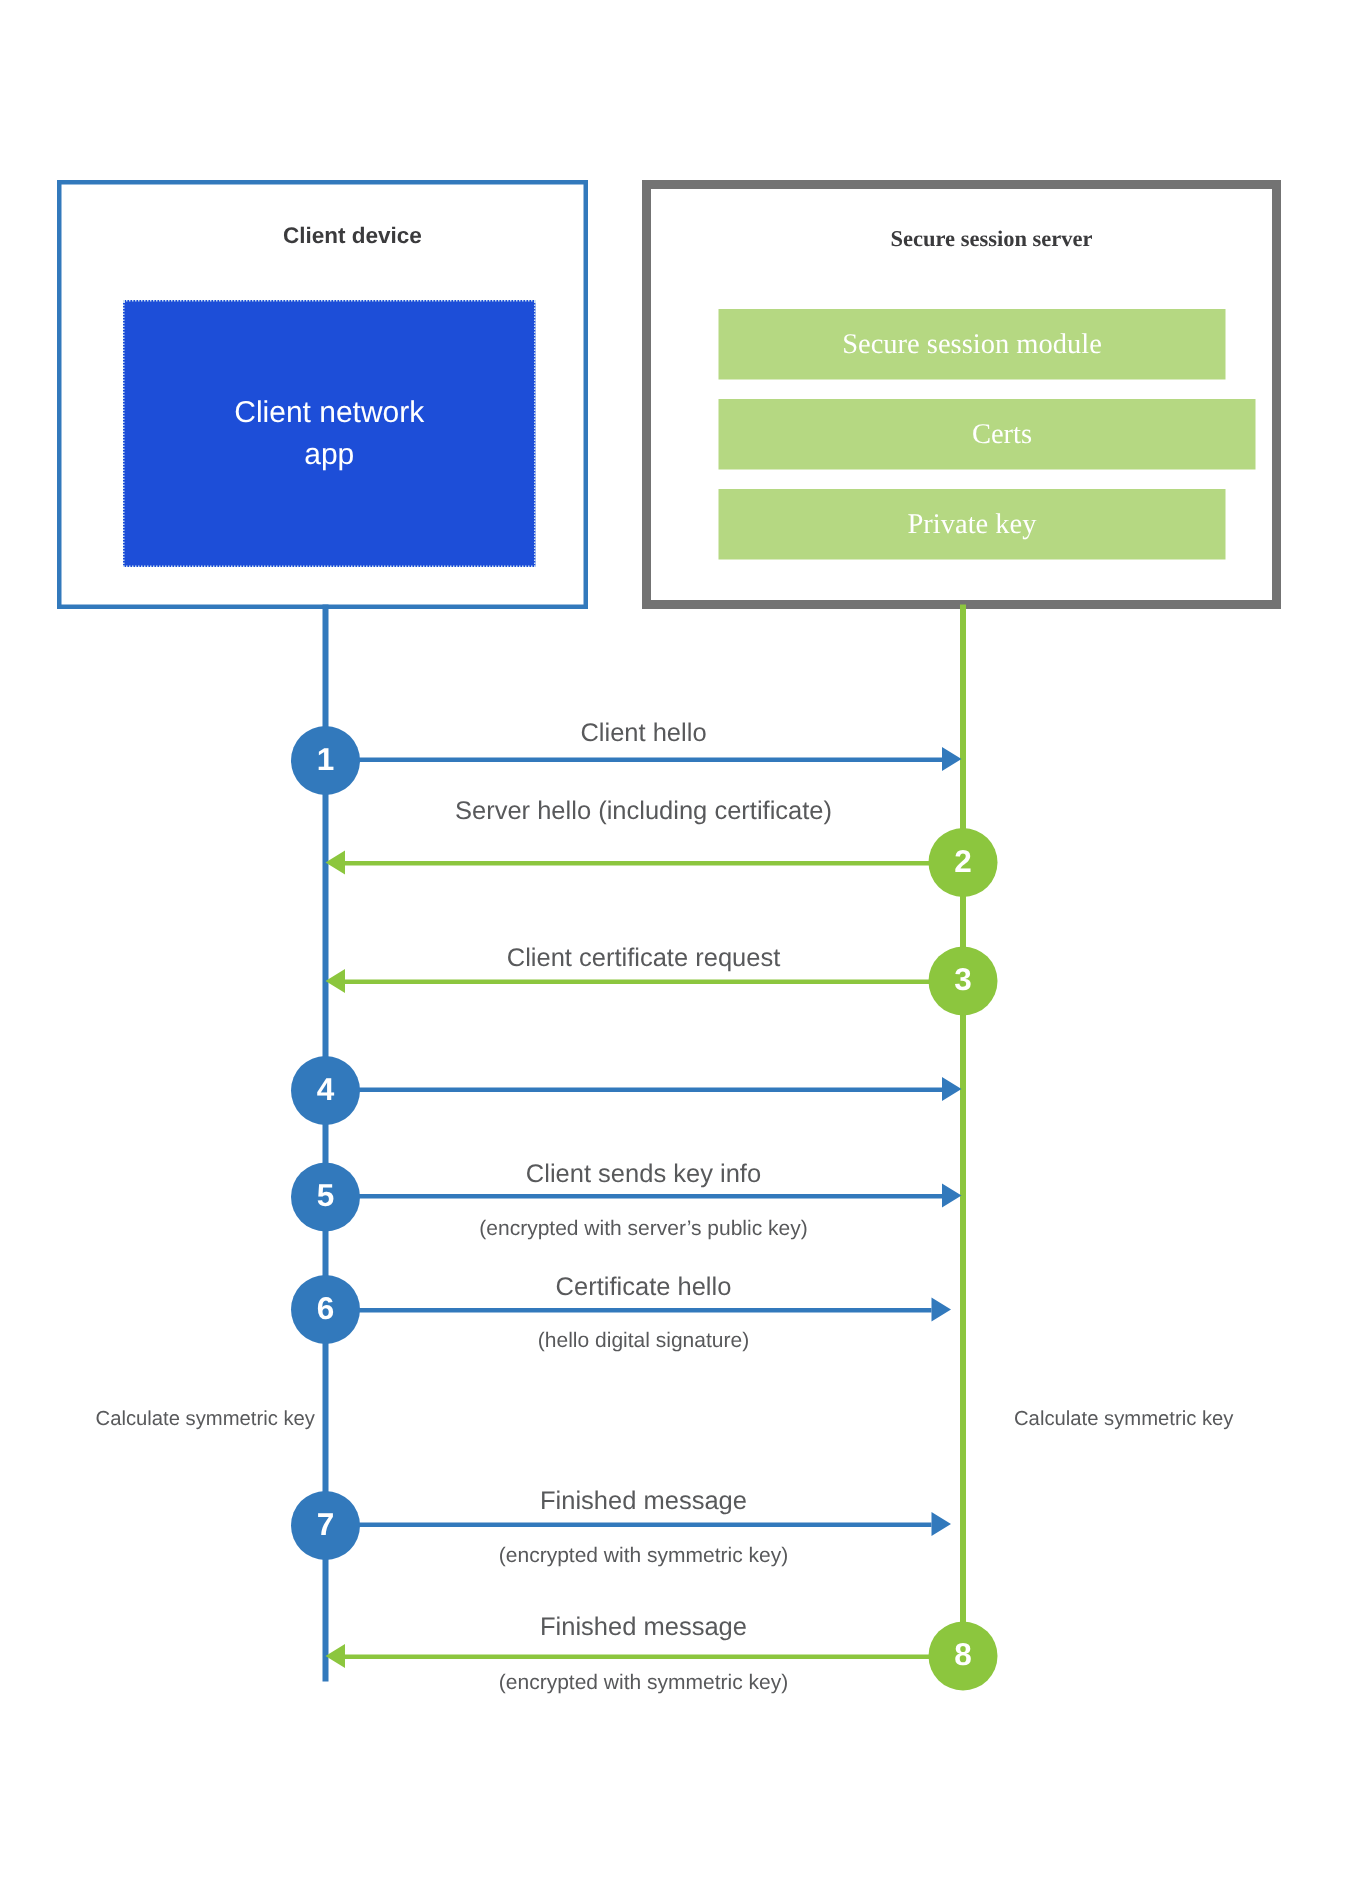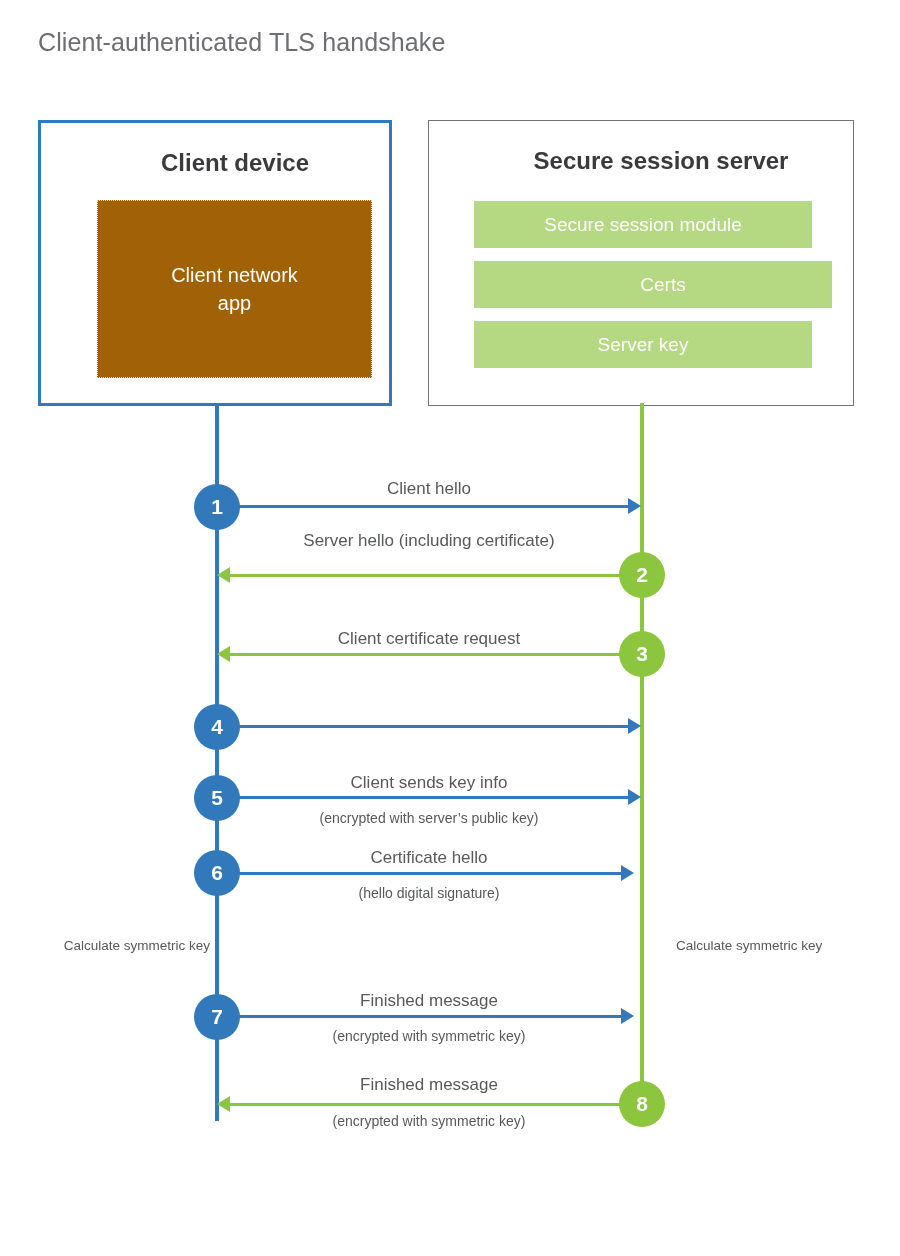--- a/index.html
+++ b/index.html
@@ -16,31 +16,31 @@
   
   .title{
     position:absolute;left:38px;top:28px;
     font-size:25px;font-weight:400;letter-spacing:.1px;
     color:#6d6e71;white-space:nowrap;
   }
 
   
   .actor-box{position:absolute;background:#ffffff;box-sizing:border-box;}
   .actor-box.client{left:38px;top:120px;width:354px;height:286px;border:3px solid #3279bc;}
-  .actor-box.server{left:428px;top:120px;width:426px;height:286px;border:1px solid #737373;}
+  .actor-box.server{left:428px;top:120px;width:426px;height:286px;border:6px solid #737373;font-family:Liberation Serif, serif;}
 
   .actor-title{
     position:absolute;left:0;right:0;top:26px;
-    text-align:center;font-size:24px;font-weight:bold;color:#3b3b3d;padding-left:40px;
+    text-align:center;font-size:15px;font-weight:bold;color:#3b3b3d;padding-left:40px;
   }
 
   
   .client-app{
-    position:absolute;left:56px;top:77px;width:275px;height:178px;
-    background:#a16207;
+    position:absolute;left:41px;top:77px;width:275px;height:178px;
+    background:#1d4ed8;
     border:1px dotted #cfe2f2;
     box-sizing:border-box;
     display:flex;align-items:center;justify-content:center;
     color:#ffffff;font-size:20px;line-height:28px;text-align:center;
   }
 
   
   .server-bar{
     position:absolute;left:45px;width:338px;height:47px;
     background:#b5d882;
@@ -89,37 +89,36 @@
   }
   .side-note.right-of-line{left:667px;width:175px;text-align:left;}
   .side-note.left-of-line{left:60px;width:150px;text-align:right;}
   .side-note.right-calc{left:676px;width:160px;text-align:left;}
 </style>
 </head>
 <body>
 
 <div id="canvas">
 
-  <div class="title">Client-authenticated TLS handshake</div>
 
   <div class="actor-box client">
     <div class="actor-title">Client device</div>
     <div class="client-app">
       <div>
         <span>Client network</span><br>
         <span>app</span>
       </div>
     </div>
   </div>
 
   <div class="actor-box server">
     <div class="actor-title">Secure session server</div>
     <div class="server-bar b0">Secure session module</div>
     <div class="server-bar b1">Certs</div>
-    <div class="server-bar b2">Server key</div>
+    <div class="server-bar b2">Private key</div>
   </div>
 
   <div class="lifeline client"></div>
   <div class="lifeline server"></div>
 
   <div class="msg-label" style="left:217px;top:479px;width:424px;">Client hello</div>
   <div class="msg-line blue" style="left:217px;top:505px;width:411px;"></div>
   <div class="arrow-head right" style="left:628px;top:498px;"></div>
   <div class="step blue" style="left:194px;top:484px;">1</div>
 

